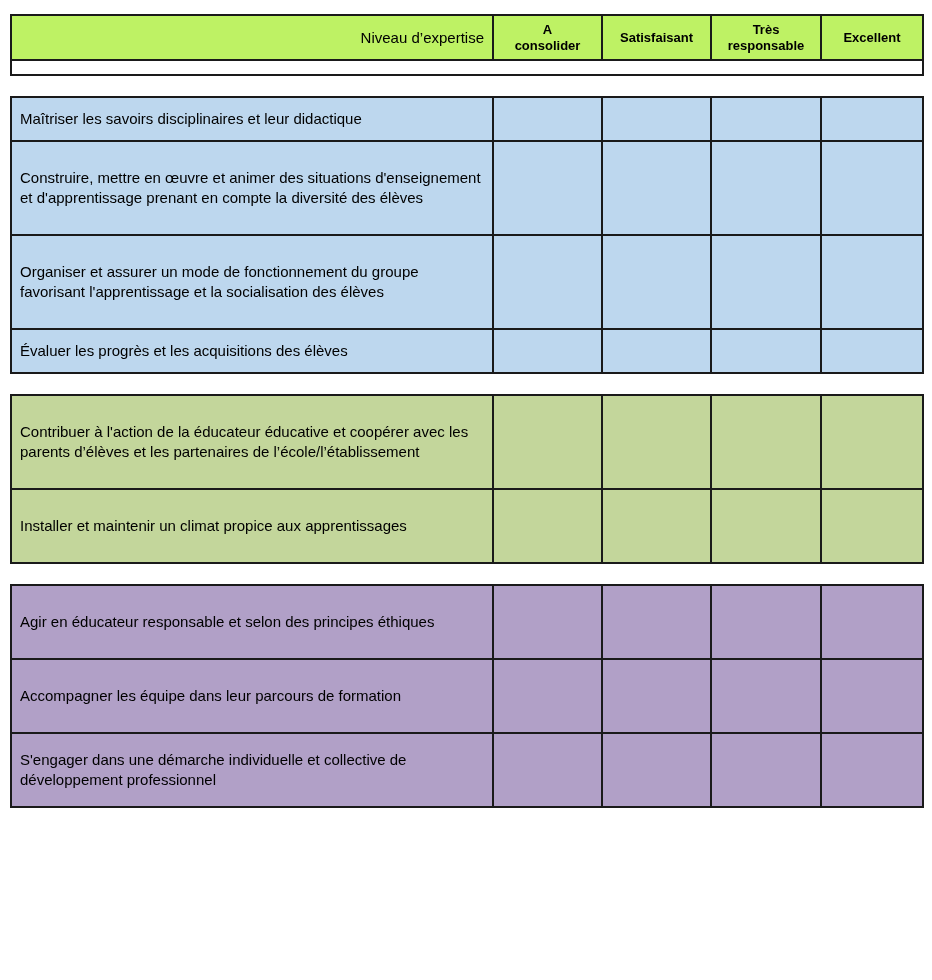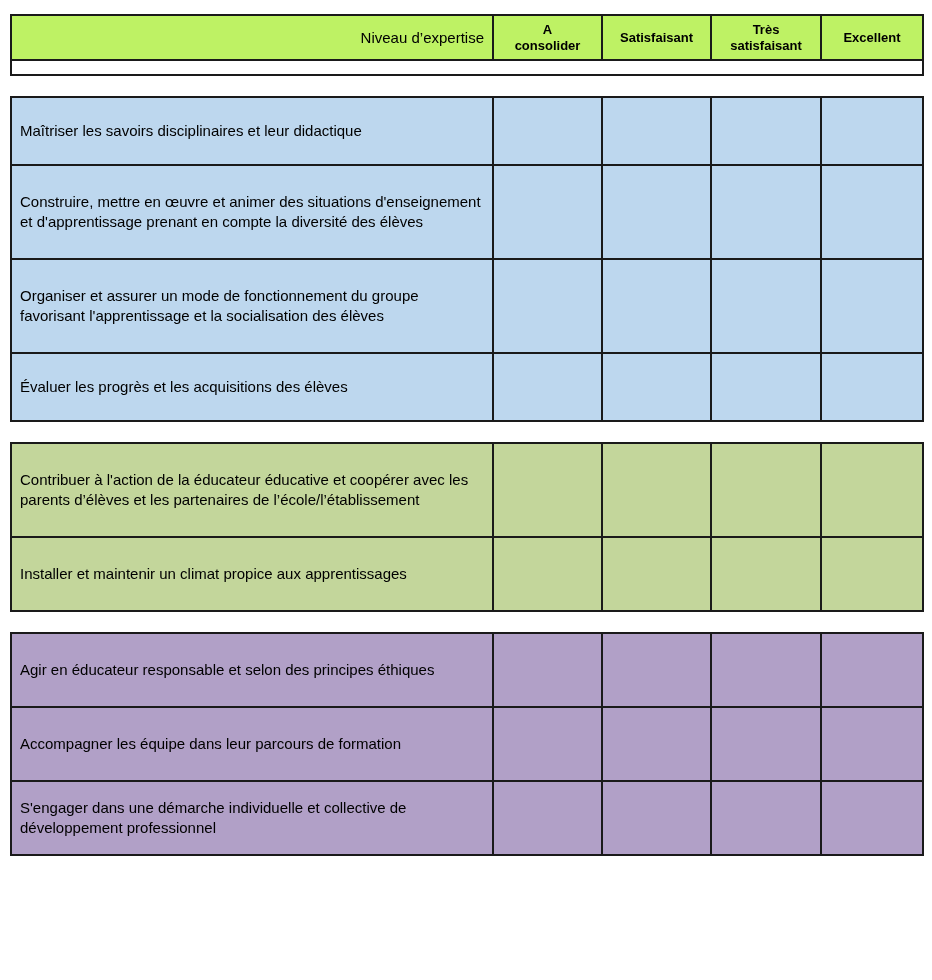--- a/index.html
+++ b/index.html
@@ -47,21 +47,21 @@
     background: #ffffff;
   }
   .section-gap { height: 20px; }
   .lbl {
     font-size: 15px;
     line-height: 20px;
     padding: 8px 10px 8px 9px;
     text-align: left;
   }
   .cell { padding: 0; }
-  tr.r1 { height: 68px; }
+  tr.r1 { height: 44px; }
   tr.r2 { height: 74px; }
   tr.r3 { height: 94px; }
 </style>
 </head>
 <body>
 
 <div class="sheet">
 
   <table class="tbl">
     <colgroup>
@@ -71,21 +71,21 @@
         <col style="width:110px">
         <col style="width:102px">
     </colgroup>
     <tbody>
         <tr class="hdr">
       <td class="hdr-label">Niveau d’expertise</td>
       <td class="hdr-level">A
 consolider</td>
       <td class="hdr-level">Satisfaisant</td>
       <td class="hdr-level">Très
-satisfaisant</td>
+responsable</td>
       <td class="hdr-level">Excellent</td>
     </tr>
     <tr class="spacer-row">
       <td colspan="5"></td>
     </tr>
   </tbody>
     </table>
 
   <div class="section-gap"></div>
 

